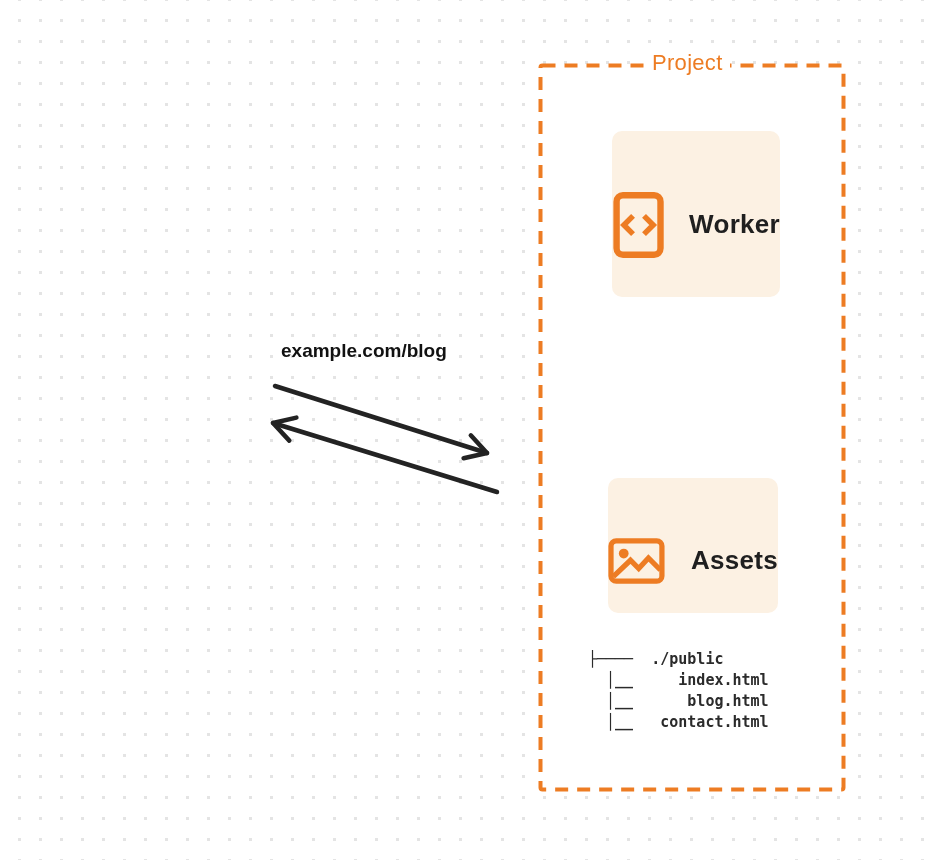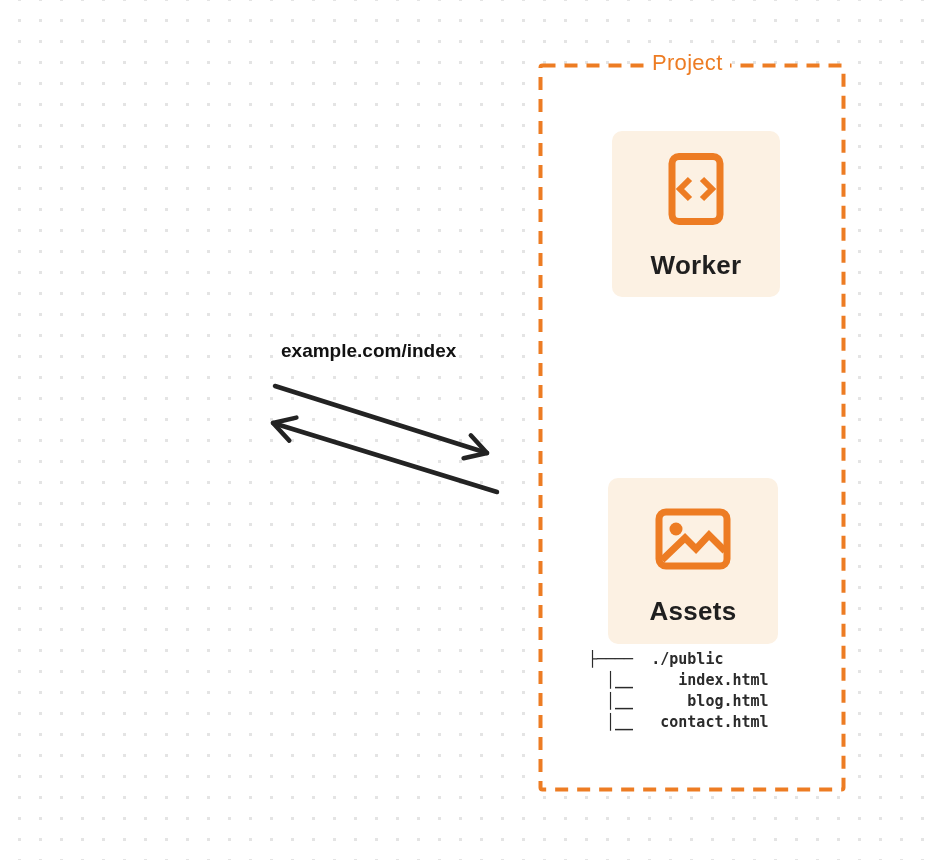--- a/index.html
+++ b/index.html
@@ -57,43 +57,43 @@
     padding:0 7px;
     font-weight:normal; font-size:22px;
     color: var(--accent-orange,#ED7C23);
     letter-spacing:0.3px;
   }
   
   .card {
     position:absolute;
     background: var(--card-bg,#FCF1E3);
     border-radius:10px;
-    display:flex; flex-direction:column; align-items:center;
+    display:flex; flex-direction:row; align-items:center;
   }
   .worker-card { left:612px; top:131px; width:168px; height:166px; padding-top:21px; gap:24px; }
-  .assets-card { left:608px; top:478px; width:170px; height:166px; padding-top:30px; gap:26px; }
+  .assets-card { left:608px; top:478px; width:170px; height:135px; padding-top:30px; gap:26px; }
   .card .node-label { font-size:26px; }
   .icon rect, .icon polyline { stroke: var(--accent-orange,#ED7C23); fill:none; }
   .icon circle { fill: var(--accent-orange,#ED7C23); }
   
   .file-tree {
     position:absolute; left:588px; top:649px;
     font-family:"DejaVu Sans Mono","Liberation Mono",monospace;
     font-size:15px; line-height:21px; font-weight:700;
     color:#2B2B2B;
     white-space:pre;
   }
 </style>
 </head>
 <body>
 
 <div class="canvas">
 
 
-  <div class="request-label">example.com/index</div>
+  <div class="request-label">example.com/blog</div>
 
   <svg class="arrows" width="255" height="135" viewBox="0 0 255 135">
     <g>
       <line x1="17" y1="14" x2="229" y2="81"></line>
       <polyline points="212.8,63.3 229,81 205.6,86.2"></polyline>
     </g>
     <g>
       <line x1="239" y1="120" x2="15" y2="51"></line>
       <polyline points="31.3,68.6 15,51 38.4,45.6"></polyline>
     </g>

